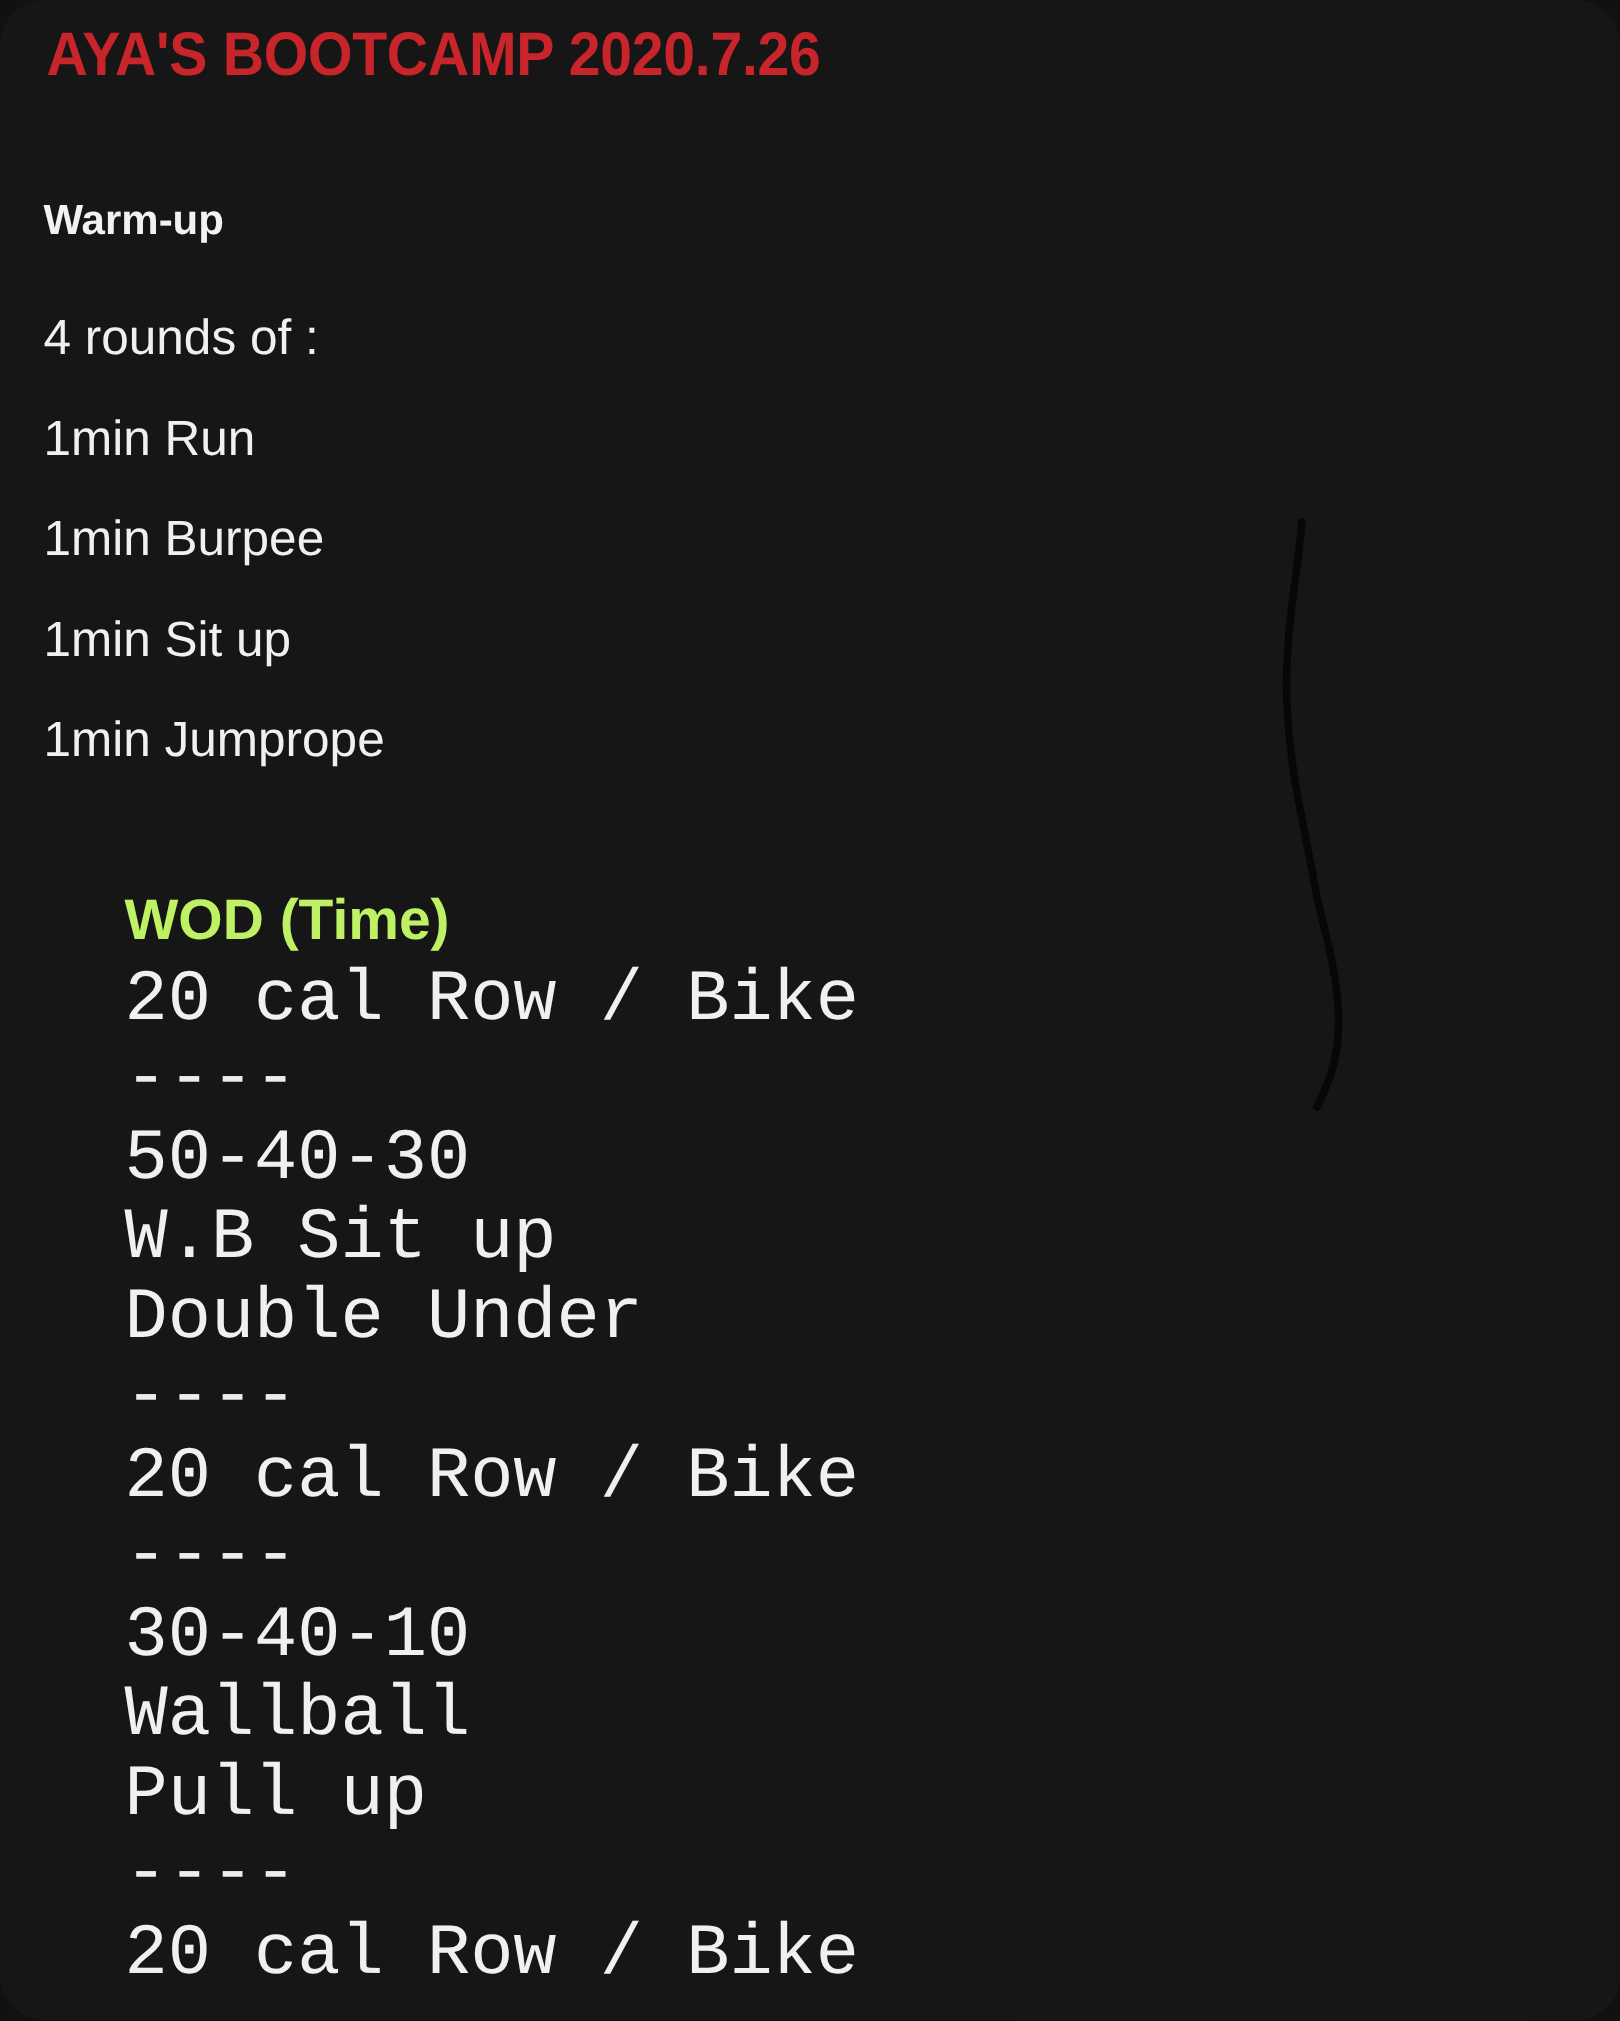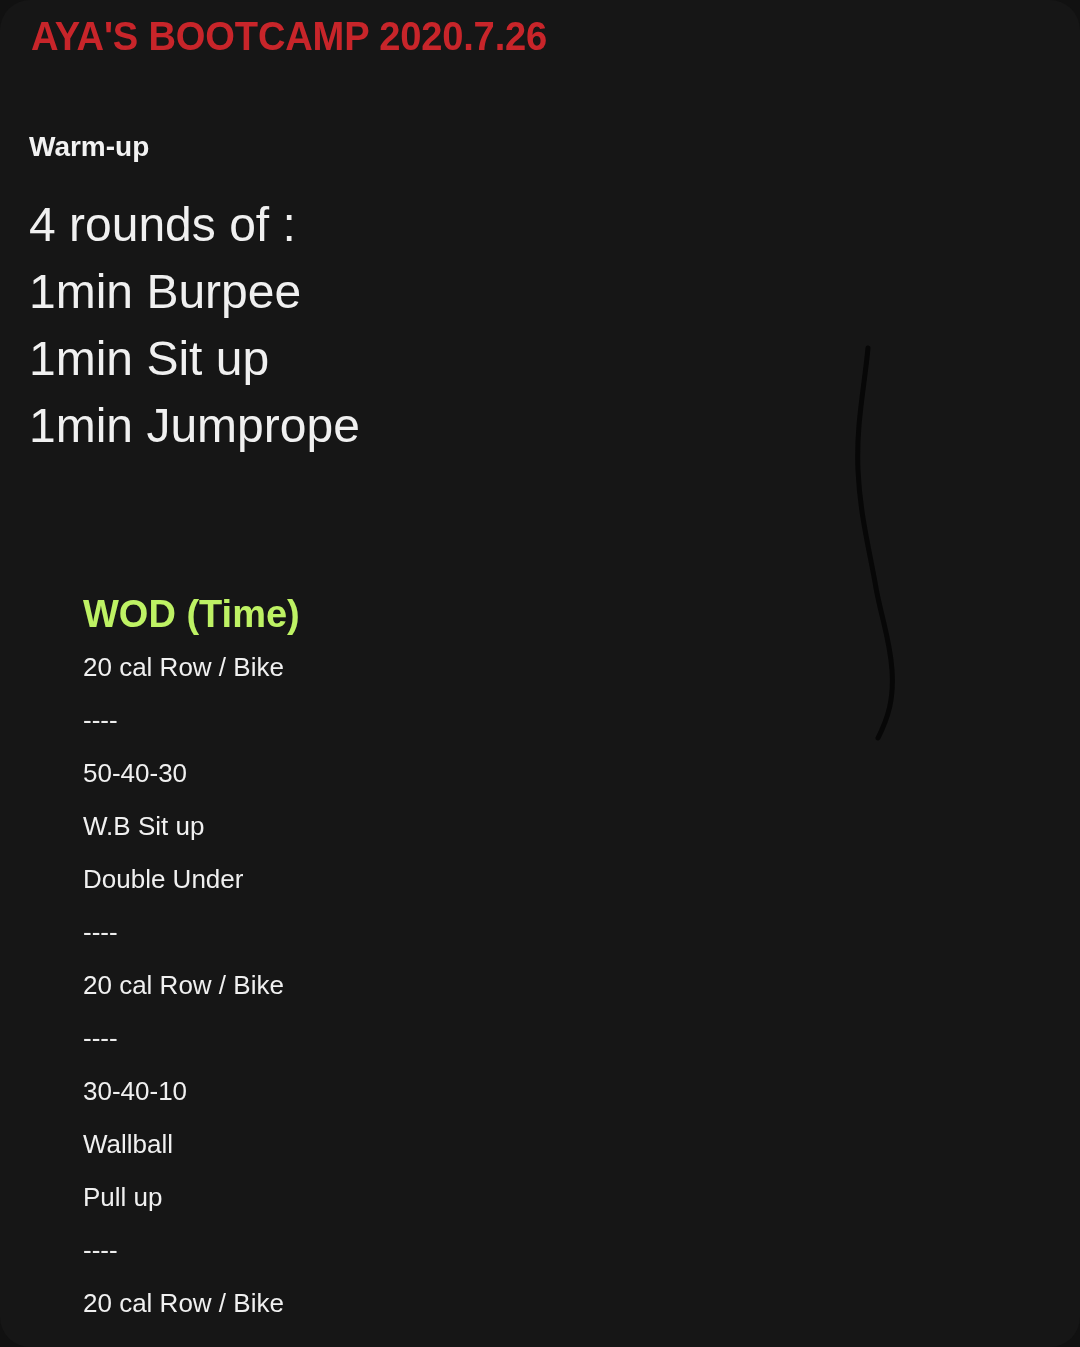--- a/index.html
+++ b/index.html
@@ -55,21 +55,21 @@
   #warmup-heading {
     font-size: 28px;
     line-height: 47px;
     font-weight: bold;
     color: #f2f2f2;
     margin-bottom: 21px;
     white-space: nowrap;
   }
 
   .warmup-line {
-    font-size: 48px;
+    font-size: 33px;
     line-height: 67px;
     font-weight: normal;
     color: #f0f0f0;
     white-space: nowrap;
   }
 
   
   #wod-block {
     position: absolute;
     left: 83px;
@@ -79,25 +79,26 @@
 
   #wod-heading {
     font-size: 38px;
     line-height: 53px;
     font-weight: bold;
     color: #bef264;
     white-space: nowrap;
   }
 
   .wod-line {
-    font-size: 26px;
+    font-size: 48px;
     line-height: 53px;
     font-weight: normal;
     color: #f0f0f0;
     white-space: nowrap;
+    font-family: Liberation Mono, monospace;
   }
 
   .wod-line.sep {
     letter-spacing: 0px;
     color: #ededed;
   }
 </style>
 </head>
 <body>
 
@@ -107,20 +108,21 @@
     <path d="M 88 28 C 84 70, 76 105, 78 150 C 80 196, 90 232, 96 268
              C 102 300, 110 320, 112 350 C 114 380, 108 398, 98 418" fill="none" stroke="#070707" stroke-width="5" stroke-linecap="round"></path>
   </svg>
 
   <div id="title">AYA'S BOOTCAMP 2020.7.26</div>
 
   <div id="warmup-block">
     <div id="warmup-heading">Warm-up</div>
 
     <div class="warmup-line">4 rounds of :</div>
+    <div class="warmup-line">1min Run</div>
     <div class="warmup-line">1min Burpee</div>
     <div class="warmup-line">1min Sit up</div>
     <div class="warmup-line">1min Jumprope</div>
   </div>
 
   <div id="wod-block">
     <div id="wod-heading">WOD (Time)</div>
 
     <div class="wod-line">20 cal Row / Bike</div>
     <div class="wod-line sep">----</div>

